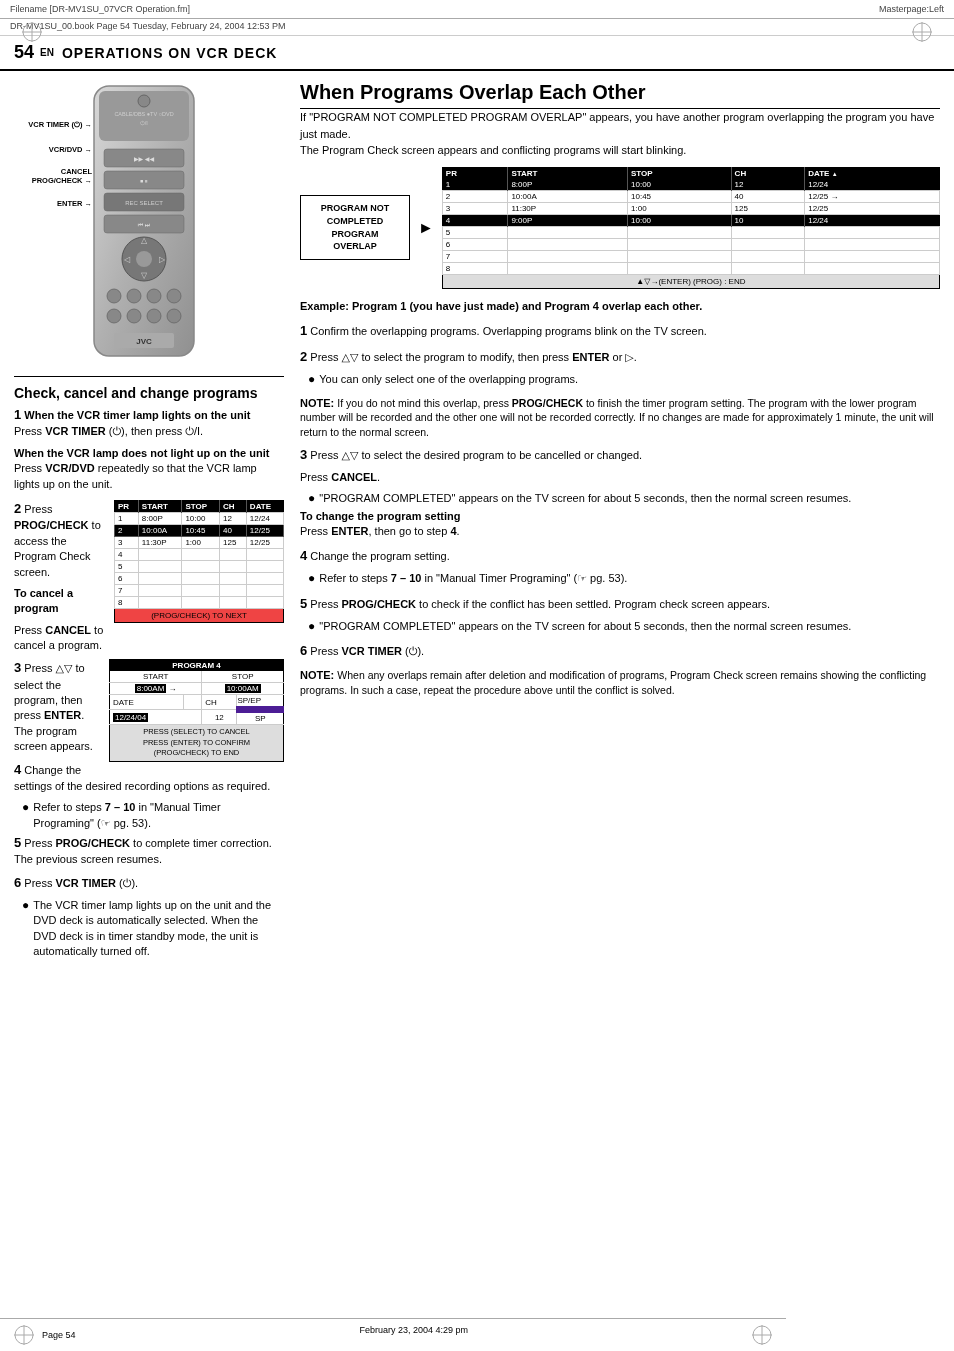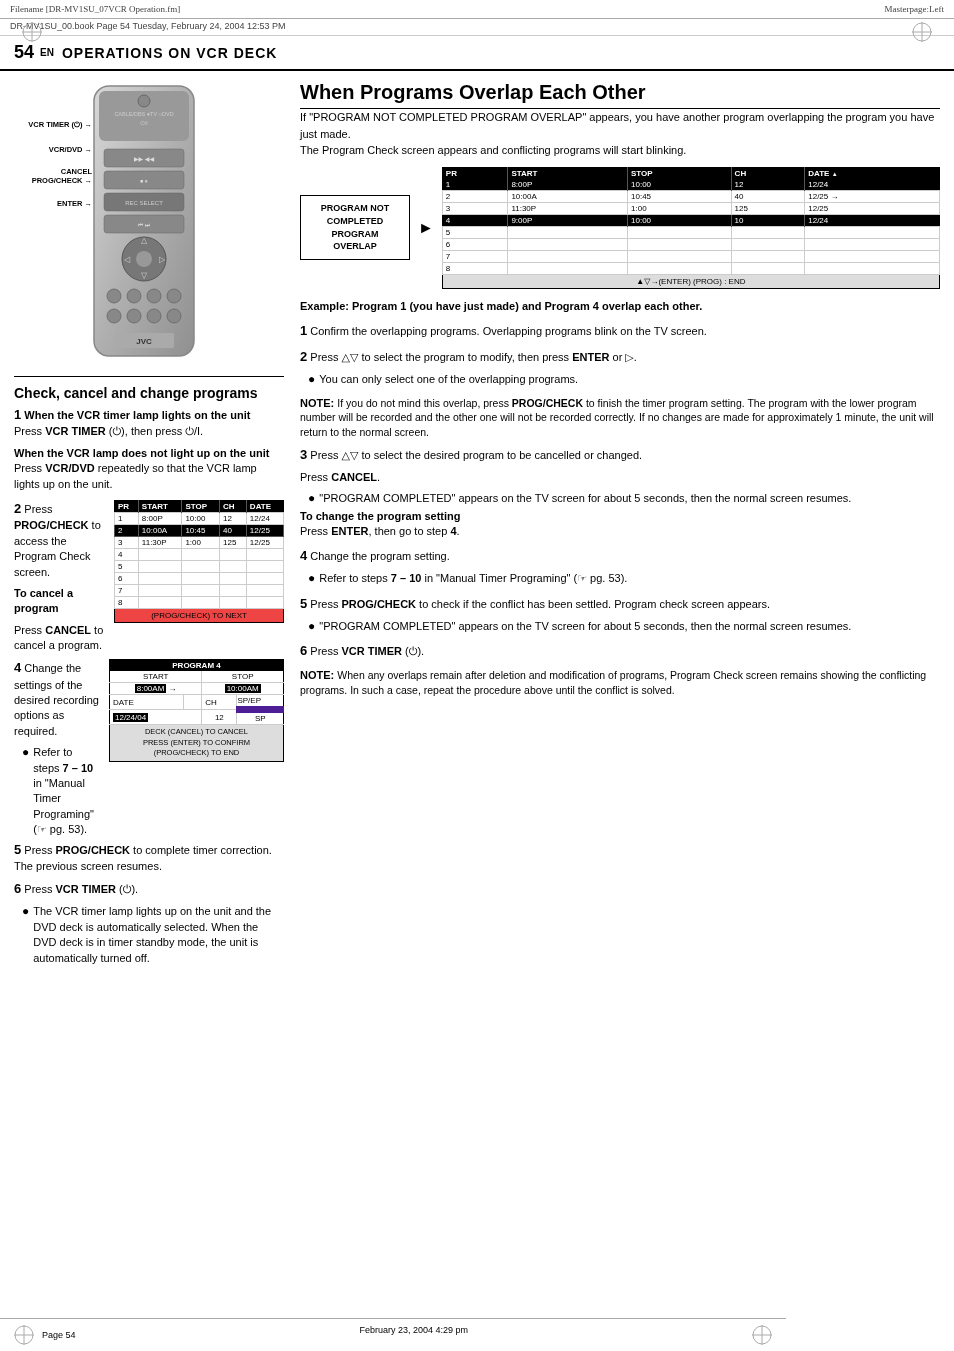--- a/index.html
+++ b/index.html
@@ -15,21 +15,20 @@
 
     
     .header-bar {
       display: flex;
       justify-content: space-between;
       align-items: center;
       border-bottom: 1px solid #aaa;
       padding: 4px 10px;
       font-size: 9px;
       color: #444;
-      font-family: Liberation Serif, serif;
     }
 
     
     .sub-header {
       display: flex;
       justify-content: space-between;
       align-items: center;
       padding: 2px 10px 4px 10px;
       border-bottom: 1px solid #ccc;
       font-size: 9px;
@@ -392,29 +391,32 @@
           </tr>
           <tr>
             <td colspan="2" style="padding:1px 3px; font-size:8px; border-right:1px solid #ccc; border-bottom:1px solid #ccc;">
               <span style="background:#000; color:#fff; padding:0 2px;">12/24/04</span>
             </td>
             <td style="padding:1px 3px; font-size:8px; text-align:center; border-right:1px solid #ccc; border-bottom:1px solid #ccc;">12</td>
             <td style="padding:1px 3px; font-size:8px; text-align:center; border-bottom:1px solid #ccc;">SP</td>
           </tr>
           <tr>
             <td colspan="4" style="padding:2px 3px; font-size:7.5px; text-align:center; line-height:1.4; background:#ddd;">
-              <span>DECK (CANCEL) TO CANCEL</span><br>
+              <span>PRESS (SELECT) TO CANCEL</span><br>
               <span>PRESS (ENTER) TO CONFIRM</span><br>
               <span>(PROG/CHECK) TO END</span>
             </td>
           </tr>
         </tbody>
           </table>
       </div>
 
+      <div class="step-text">
+        <span class="step-number">3</span> Press △▽ to select the program, then press <strong>ENTER</strong>. The program screen appears.
+      </div>
 
       <div class="step-text">
         <span class="step-number">4</span> Change the settings of the desired recording options as required.
       </div>
 
       <div class="bullet-item">
         <span class="bullet-dot">●</span>
         <span class="bullet-text">Refer to steps <strong>7 – 10</strong> in "Manual Timer Programing" (☞ pg. 53).</span>
       </div>
 

